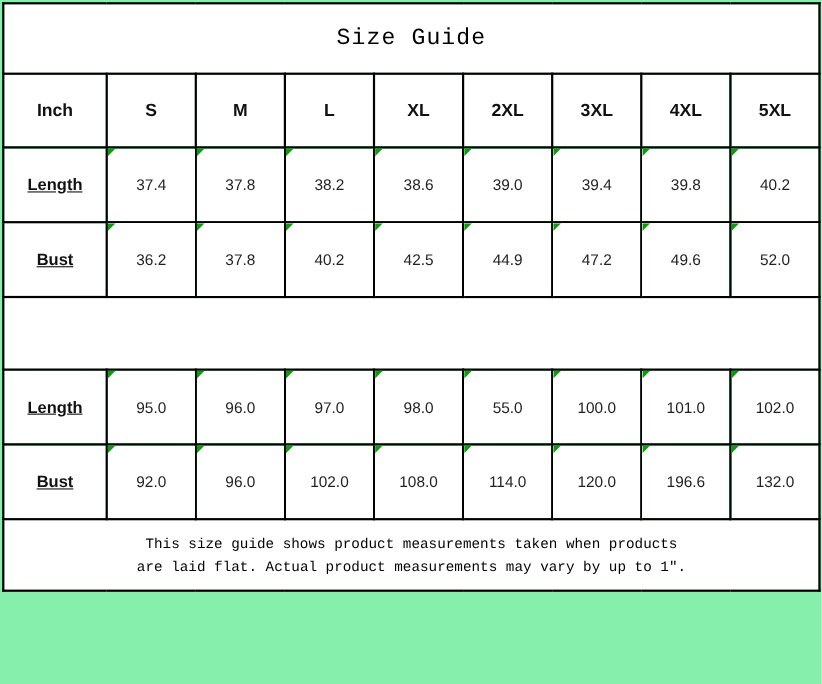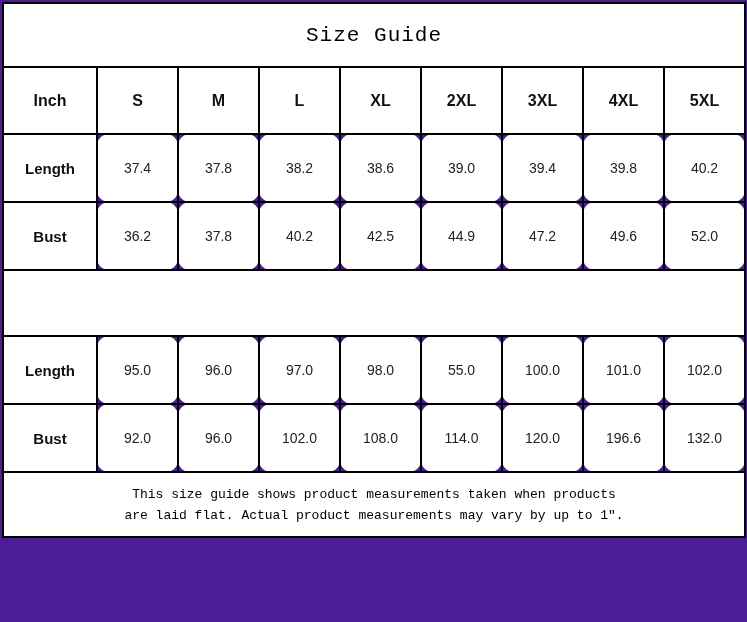--- a/index.html
+++ b/index.html
@@ -3,21 +3,21 @@
 <meta charset="utf-8">
 <style>
   html, body {
     margin: 0;
     padding: 0;
     background: #ffffff;
   }
   .sheet {
     width: 747px;
     height: 622px;
-    background: #4c1d95;
+    background: #86efac;
     box-sizing: border-box;
     padding: 2px;
     font-family: "Liberation Sans", sans-serif;
   }
   table.size-guide {
     border-collapse: collapse;
     table-layout: fixed;
     width: 743px;
     margin: 0;
   }
@@ -49,39 +49,39 @@
   }
   tr.data-row td {
     height: 66px;
     font-size: 14px;
     color: #222222;
   }
   tr.data-row td.row-label {
     font-weight: 700;
     font-size: 15px;
     color: #111111;
+    text-decoration: underline;
   }
   tr.spacer-row td {
     height: 64px;
   }
   tr.footer-row td {
     height: 63px;
     font-family: "Liberation Mono", "DejaVu Sans Mono", monospace;
     font-size: 13px;
     color: #000000;
     vertical-align: middle;
   }
   .footer-line {
     line-height: 21px;
     white-space: nowrap;
     font-family: Liberation Mono, monospace;
   }
   td.val-cell {
     position: relative;
-    border-radius: 12px;
   }
   .flag {
     position: absolute;
     top: 0;
     left: 0;
     width: 0;
     height: 0;
     border-top: 7px solid #0c9c0c;
     border-right: 7px solid transparent;
   }

